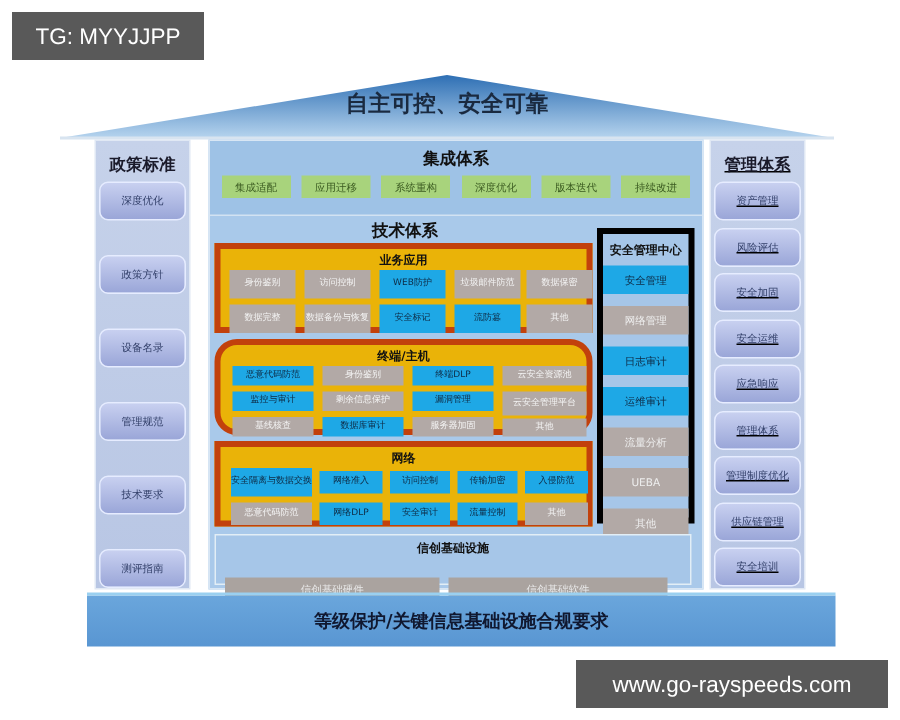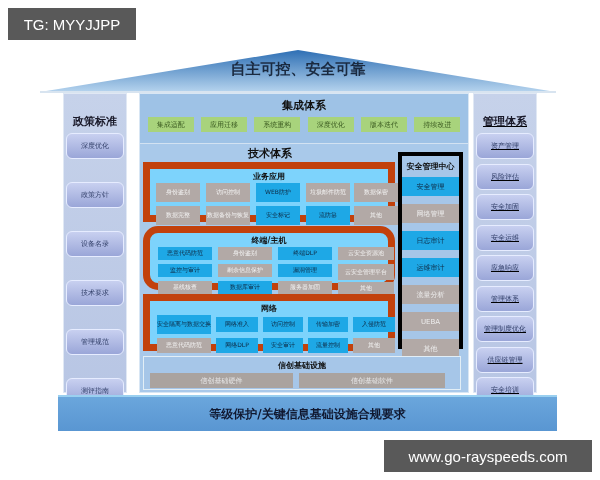--- a/index.html
+++ b/index.html
@@ -29,21 +29,21 @@
     }
     .col {
       position: absolute; top: 93px; height: 300px; width: 64px;
       background: linear-gradient(#c6d2ea, #b8c6e4);
       border: 1px solid #e0e8f4;
     }
     .col-left { left: 63px; }
     .col-right { left: 473px; text-decoration: underline; }
     .col-title {
       text-align: center; font-weight: bold; font-size: 11px; color: #1a1a2a;
-      margin-top: 20px; margin-bottom: 4px;
+      margin-top: 8px; margin-bottom: 4px;
     }
     .col-item {
       width: 58px; height: 26px; margin: 0 auto;
       background: linear-gradient(#c8d0f0, #9aa6d8);
       border: 1px solid #e6ecff; border-radius: 6px;
       font-size: 7px; color: #33406a;
       display: flex; align-items: center; justify-content: center; text-align: center;
     }
     .col-left .col-item { margin-bottom: 23px; }
     .col-right .col-item { margin-bottom: 4.5px; }
@@ -53,21 +53,21 @@
     }
     .sect-title { text-align: center; font-weight: bold; font-size: 11px; color: #111; }
     .integ { height: 50px; border-bottom: 1px solid #d2e2f2; background: #9ec2e6; padding-top: 4px; }
     .integ-row { display: flex; justify-content: space-around; padding: 4px 4px 17px 4px; }
     .green {
       width: 46px; height: 15px; background: #a8d37c; font-size: 7px; color: #3a5a20;
       display: flex; align-items: center; justify-content: center;
     }
     .tech-title { position: absolute; left: 0; top: 52px; width: 260px; }
     .box {
-      position: absolute; background: #7dd3fc; border: 7px solid #c2410c;
+      position: absolute; background: #eab308; border: 4px solid #c2410c;
     }
     .box-title { text-align: center; font-weight: bold; font-size: 8px; color: #111; margin: 2px 0 2px 0; }
     .cell {
       position: absolute; font-size: 6px; color: #f4f4f4; text-align: center;
       display: flex; align-items: center; justify-content: center; line-height: 1.1;
     }
     .gray { background: #b2a9a6; }
     .blue { background: #1ea8e6; color: #0e2a44; }
     .sec-center {
       position: absolute; left: 258px; top: 58px; width: 65px; height: 197px;
@@ -75,21 +75,21 @@
     }
     .sec-cell {
       width: 57px; height: 19px; margin: 0 auto 8px auto; font-size: 7px;
       display: flex; align-items: center; justify-content: center;
     }
     .infra {
       position: absolute; left: 3px; top: 262px; width: 318px; height: 34px;
       border: 1px solid #e2eef6; background: #a6c6e8;
     }
     .infra-cell {
-      position: absolute; top: 16px; height: 15px; font-size: 7px; color: #e8e8e8;
+      position: absolute; top: 28px; height: 15px; font-size: 7px; color: #e8e8e8;
       background: #aaa39f; display: flex; align-items: center; justify-content: center;
     }
     .base {
       position: absolute; left: 58px; top: 395px; width: 499px; height: 36px;
       background: linear-gradient(#6aa6dc, #5996d2); border-top: 2px solid #9ad0f0;
       display: flex; align-items: center; justify-content: center;
       font-weight: bold; font-size: 12px; color: #101830;
     }
   </style>
 </head>
@@ -109,22 +109,22 @@
     <line x1="4" y1="50" x2="520" y2="50" stroke="#d8e4f0" stroke-width="2"></line>
   </svg>
   <div class="roof-title">自主可控、安全可靠</div>
 </div>
 
 <div class="col col-left">
   <div class="col-title">政策标准</div>
   <div class="col-item">深度优化</div>
   <div class="col-item">政策方针</div>
   <div class="col-item">设备名录</div>
+  <div class="col-item">管理规范</div>
   <div class="col-item">技术要求</div>
-  <div class="col-item">管理规范</div>
   <div class="col-item">测评指南</div>
 </div>
 
 <div class="col col-right">
   <div class="col-title">管理体系</div>
   <div class="col-item">资产管理</div>
   <div class="col-item">风险评估</div>
   <div class="col-item">安全加固</div>
   <div class="col-item">安全运维</div>
   <div class="col-item">应急响应</div>

